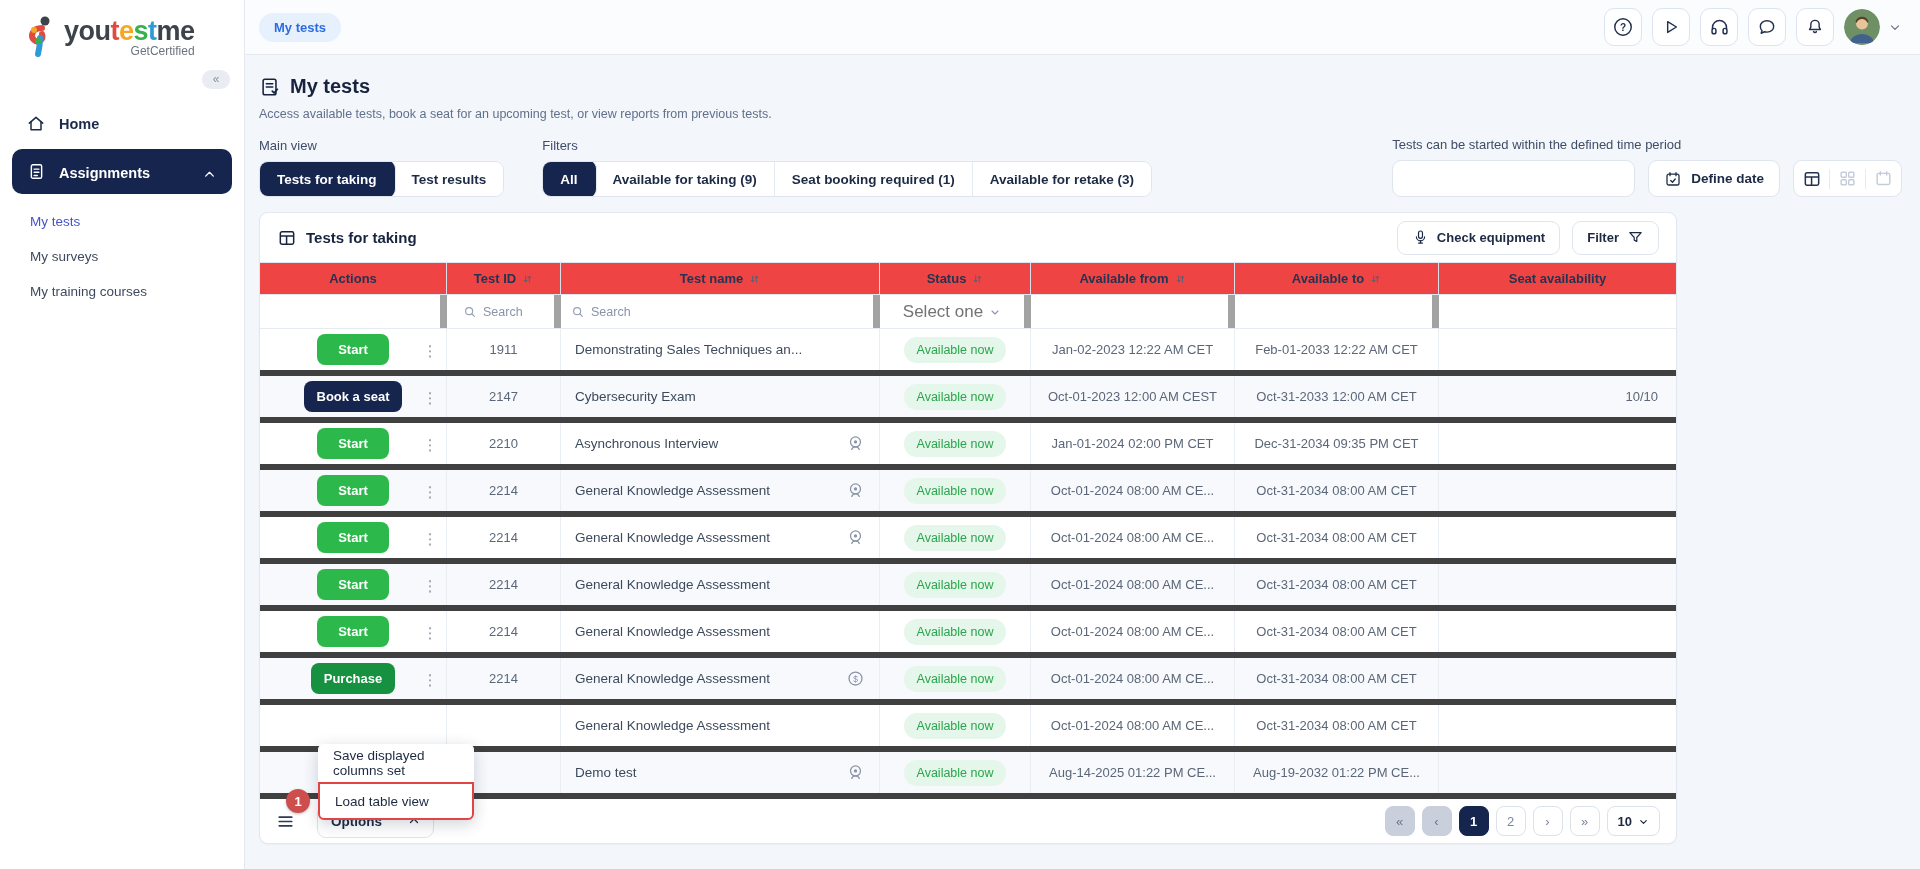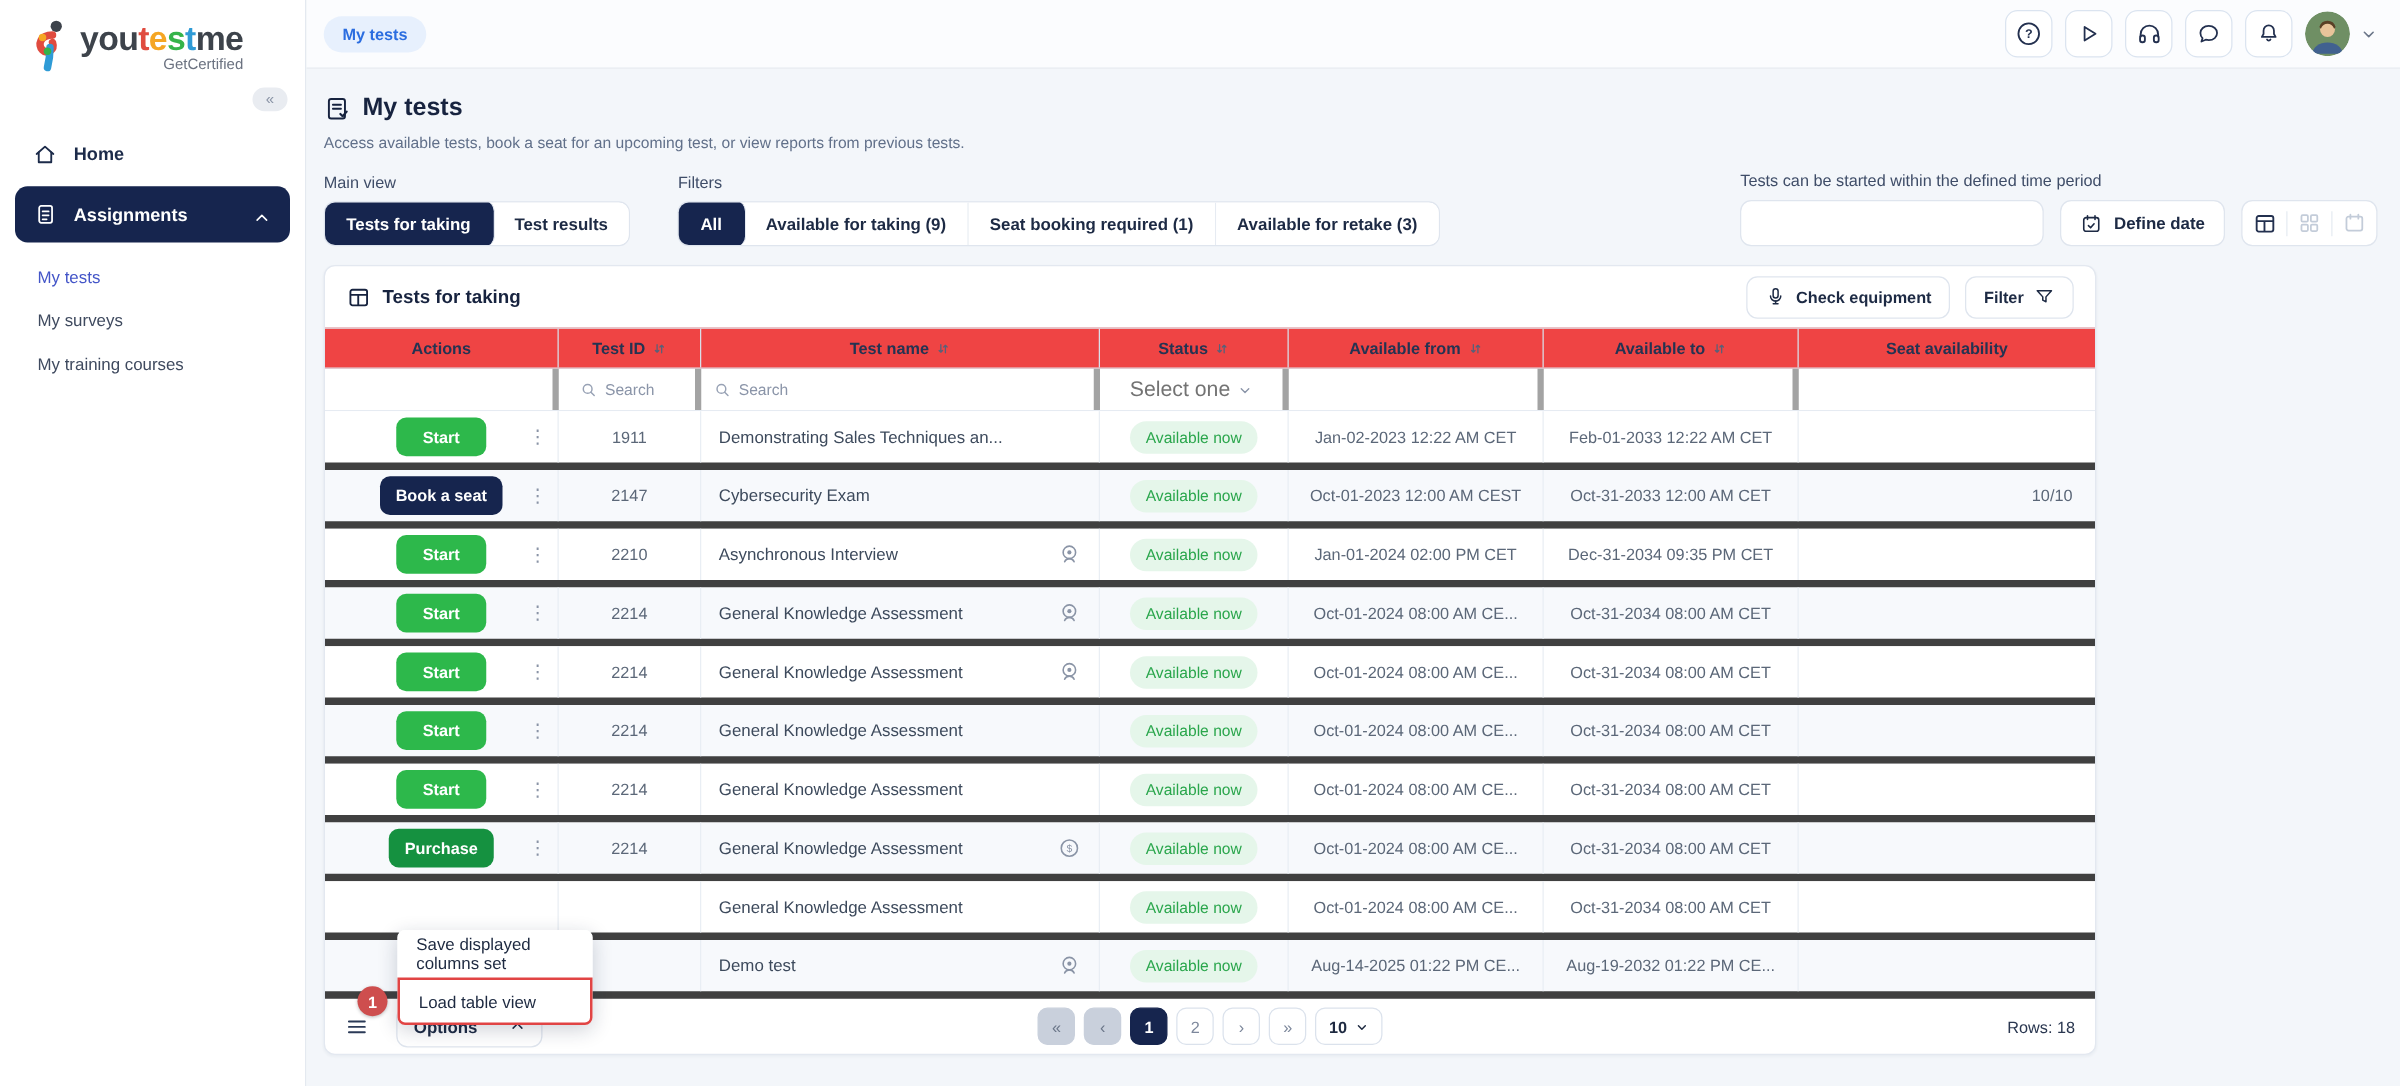--- a/index.html
+++ b/index.html
@@ -70,21 +70,21 @@
   .card-title { display:flex; align-items:center; gap:9px; font-size:15px; font-weight:bold; color:#17233f; }
   .card-actions { display:flex; gap:12px; }
   .btn-sm { display:flex; align-items:center; gap:8px; background:#ffffff; border:1px solid #dfe5ee;
     border-radius:9px; height:34px; padding:0 14px; font-size:13px; font-weight:bold; color:#1d2a44; cursor:pointer; }
 
   .thead { display:flex; background:#ef4444; border-top:1px solid #dfe5ee; border-bottom:1px solid #dfe5ee; height:33px; }
   .th { display:flex; align-items:center; justify-content:center; gap:6px; font-size:13px; font-weight:bold;
     color:#243352; border-right:1px solid #d9dfe9; cursor:pointer; }
   .th:last-child { border-right:none; }
   .search-row { display:flex; height:34px; border-bottom:1px solid #e6ebf2; }
-  .sc { display:flex; align-items:center; border-right:5px solid #a3a3a3; padding:0 10px; }
+  .sc { display:flex; align-items:center; border-right:7px solid #a3a3a3; padding:0 10px; }
   .sc:last-child { border-right:none; }
   .sc input { border:none; outline:none; font-size:12.5px; width:100%; color:#3f4d68; background:transparent; }
   .sc input::placeholder { color:#8a94a8; }
   .sc-center { justify-content:center; gap:6px; color:#737373; font-size:17px; cursor:pointer; }
   .search-ic { display:flex; margin-right:6px; flex-shrink:0; }
 
   .c-actions { width:187px; } .c-id { width:114px; } .c-name { width:319px; }
   .c-status { width:151px; } .c-from { width:204px; } .c-to { width:204px; } .c-seats { flex:1; }
 
   .tbody { display:flex; flex-direction:column; }
@@ -661,21 +661,20 @@
             <div class="pg">2</div>
             <div class="pg">›</div>
             <div class="pg">»</div>
             <div class="page-size">
               <span>10</span>
               <svg width="11" height="11" viewBox="0 0 24 24" fill="none" stroke="#1d2940" stroke-width="2.6" stroke-linecap="round" stroke-linejoin="round">
                   <path d="M6 10l6 6 6-6"></path>
                 </svg>
             </div>
           </div>
-          <div class="tf-right">Rows: 18</div>
         </div>
       </div>
     </div>
   </div>
 
   <div class="ctx-menu">
     <div class="ctx-item">Save displayed columns set</div>
     <div class="ctx-item hl">
       <span class="num-badge">1</span>
       <span>Load table view</span>

